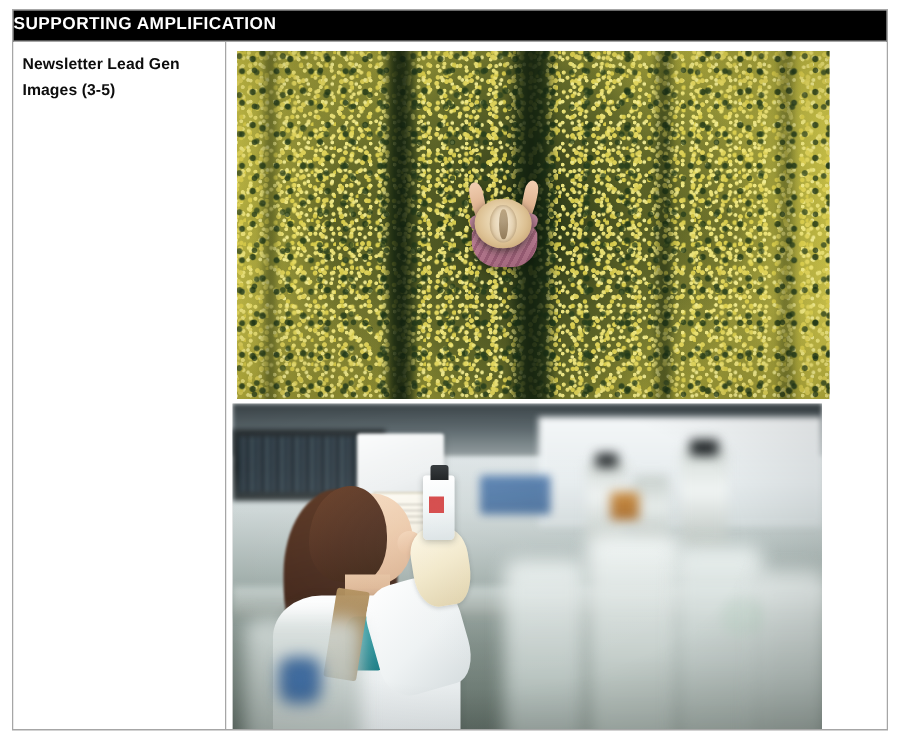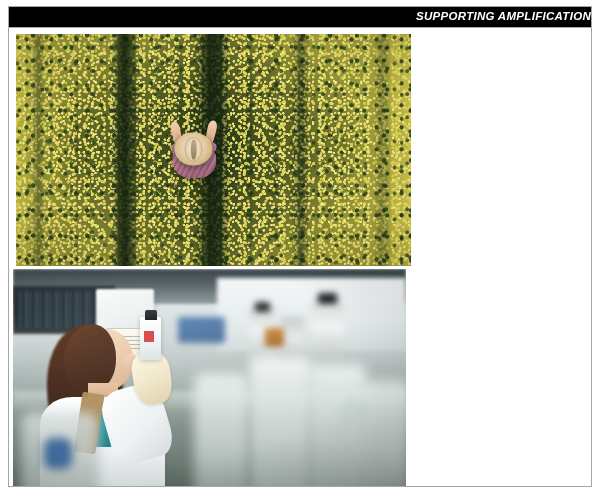--- a/index.html
+++ b/index.html
@@ -39,23 +39,22 @@
   }
 
   
   .header-row {
     height: 21px;
     min-height: 21px;
     background: #000000;
     border-bottom: 1px solid #a6a6a6;
     display: flex;
     align-items: center;
-    justify-content: flex-end;
+    justify-content: flex-start;
     box-sizing: border-box;
-    font-style: italic;
   }
   .header-title {
     color: #ffffff;
     font-size: 11.5px;
     font-weight: bold;
     letter-spacing: 0.3px;
     line-height: 1;
     text-align: center;
     white-space: nowrap;
   }
@@ -493,20 +492,23 @@
 <div class="page">
 
   <div class="doc-table">
 
     <div class="header-row">
       <div class="header-title">SUPPORTING AMPLIFICATION</div>
     </div>
 
     <div class="body-row">
 
+      <div class="label-cell">
+        <div class="label-text">Newsletter Lead Gen Images (3-5)</div>
+      </div>
 
       <div class="media-cell">
 
         <div class="figure figure-flowers">
           <div class="scene">
             <div class="flower-base"></div>
             <div class="blossoms"></div>
             <div class="foliage"></div>
             <div class="track track-d"></div>
             <div class="track track-a"></div>

